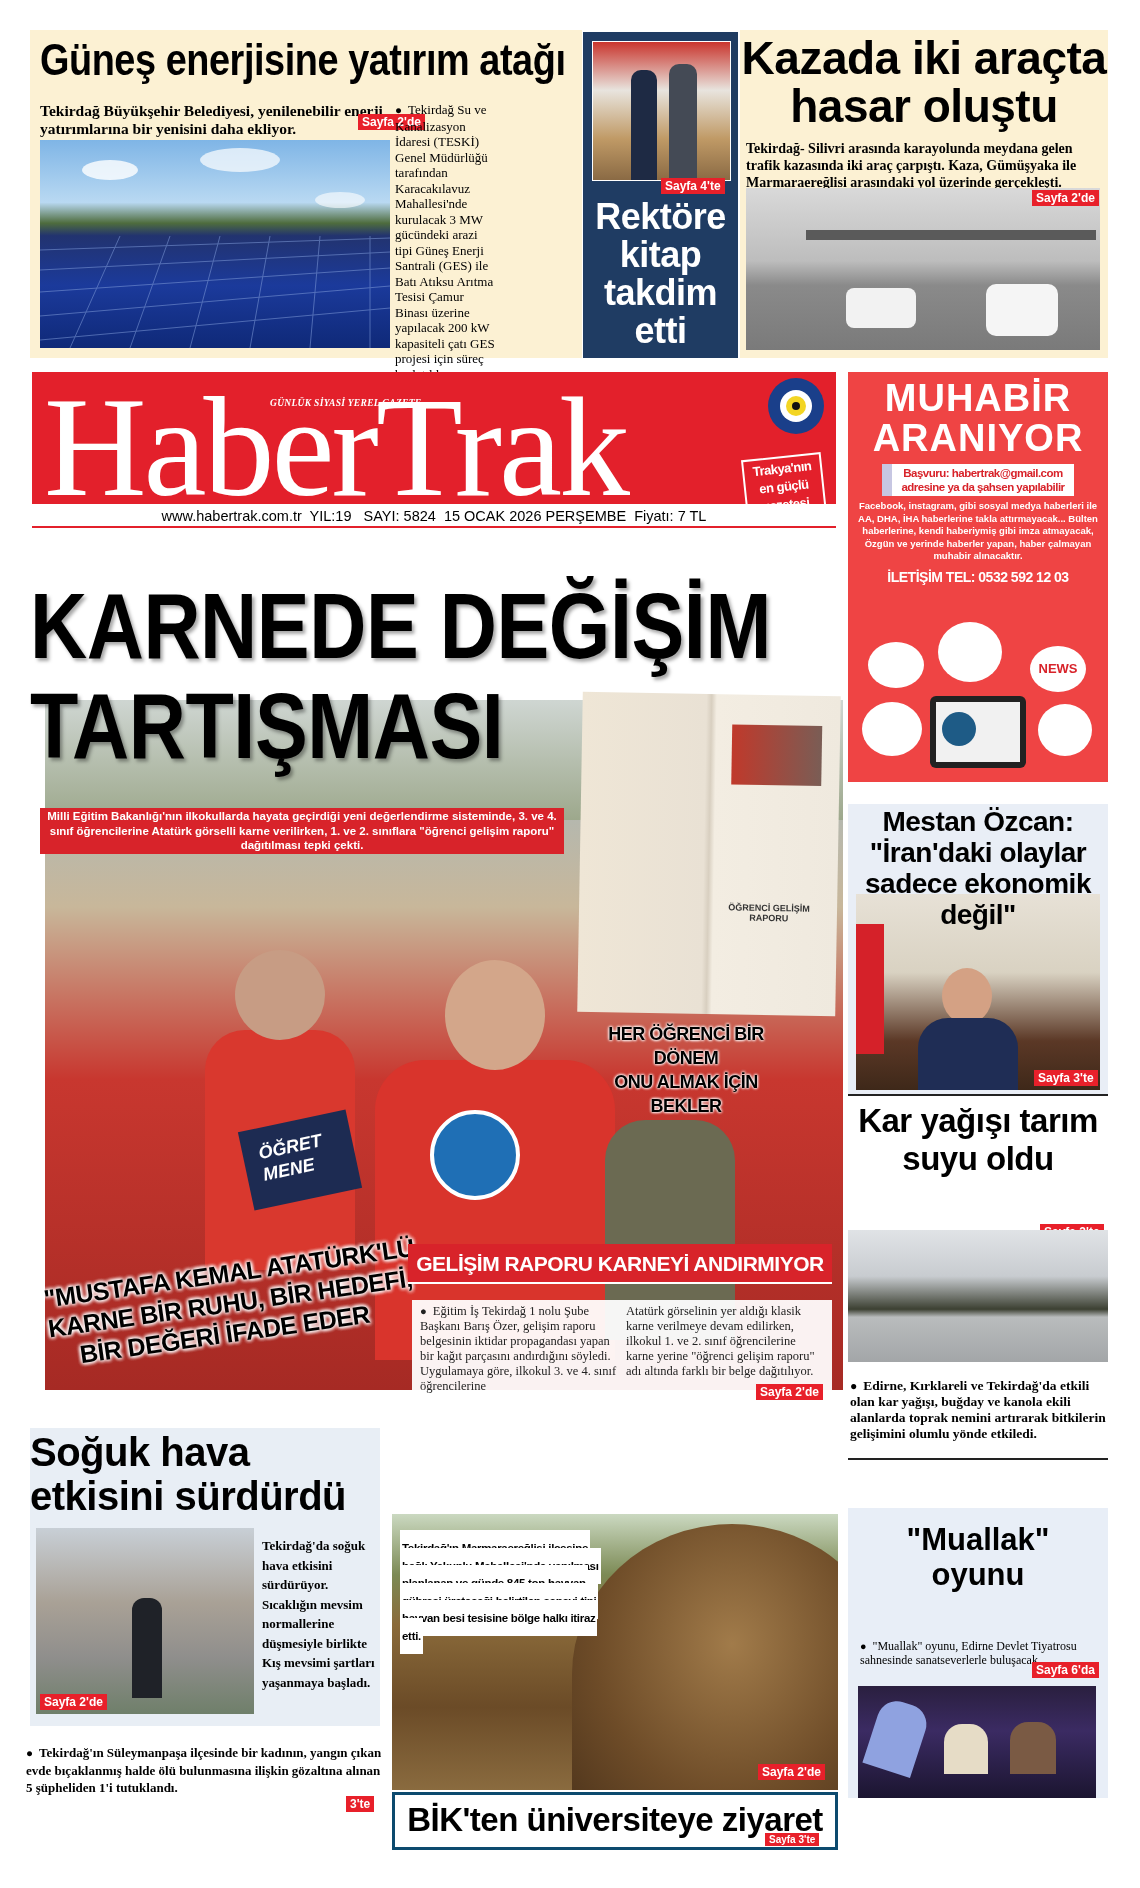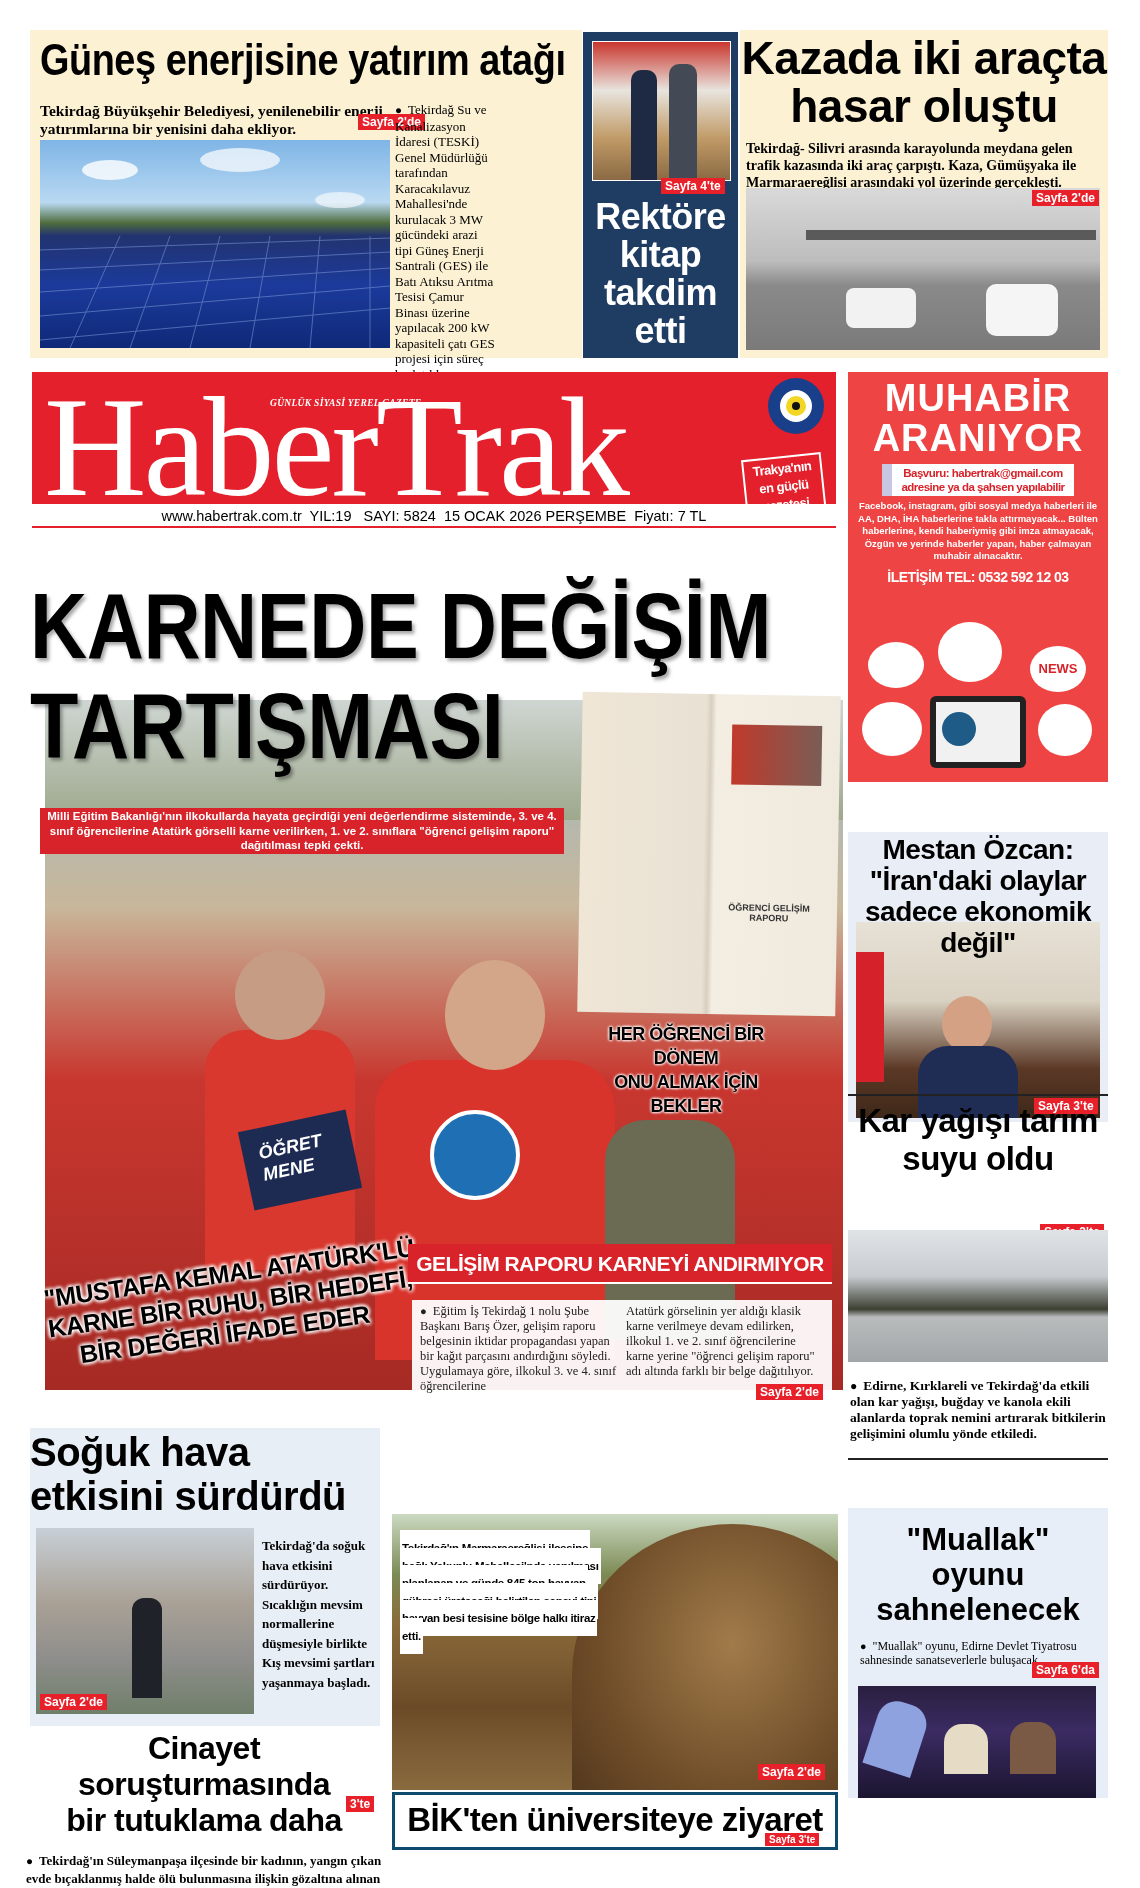--- a/index.html
+++ b/index.html
@@ -19,21 +19,21 @@
 
   
   #masthead { left: 32px; top: 372px; width: 804px; height: 156px; background: #e3202b; }
   #masthead-strip { left: 32px; top: 504px; width: 804px; height: 24px; background: #fff; border-bottom: 2px solid #e3202b; font-size: 14.5px; text-align: center; line-height: 24px; white-space: nowrap; }
   #logo-text { left: 44px; top: 376px; font-family: "Liberation Serif", serif; font-size: 142px; color: #fff; line-height: 1; letter-spacing: -3px; transform: scaleY(1.0); white-space: nowrap; }
 
   
   #ad { left: 848px; top: 372px; width: 260px; height: 410px; background: #ef4444; color: #fff; text-align: center; }
 
   
-  #mestan { left: 848px; top: 832px; width: 260px; height: 290px; background: #e9eef6; }
+  #mestan { left: 848px; top: 804px; width: 260px; height: 290px; background: #e9eef6; }
   #kar { left: 848px; top: 1096px; width: 260px; height: 398px; }
   #muallak { left: 848px; top: 1508px; width: 260px; height: 290px; background: #e8eef7; }
 
   
   #main-photo { left: 45px; top: 700px; width: 798px; height: 690px; background: linear-gradient(180deg,#9cb9c9 0%,#c8b79a 30%,#c8372f 55%,#a62a24 100%); }
   #soguk { left: 30px; top: 1428px; width: 350px; height: 298px; background: #e8eef5; }
   #gubre { left: 392px; top: 1428px; width: 446px; height: 362px; }
   #bik { left: 392px; top: 1792px; width: 446px; height: 58px; border: 3px solid #0c4a6e; }
 </style>
 </head>
@@ -210,21 +210,20 @@
   <div class="tag" style="left:192px;top:128px;">Sayfa 3'te</div>
   <div class="ph" style="left:0;top:134px;width:260px;height:132px;background:linear-gradient(180deg,#e0e3e6 0%,#c8ccd0 35%,#3c4032 60%,#b9bcbd 66%,#a3a6a8 100%);"></div>
   <div class="abs serif bullet" style="left:2px;top:274px;width:256px;font-size:13.5px;font-weight:700;line-height:16px;">Edirne, Kırklareli ve Tekirdağ'da etkili olan kar yağışı, buğday ve kanola ekili alanlarda toprak nemini artırarak bitkilerin gelişimini olumlu yönde etkiledi.</div>
   <div class="abs" style="left:0;top:362px;width:260px;height:2px;background:#222;"></div>
 </div>
 
 <div id="muallak" class="abs">
   <div class="abs" style="left:0;top:14px;width:260px;text-align:center;">
     <div style="font-weight:700;font-size:31px;line-height:35px;">"Muallak"</div>
     <div style="font-weight:700;font-size:31px;line-height:35px;">oyunu</div>
-    <div style="font-weight:700;font-size:31px;line-height:35px;">sahnelenecek</div>
   </div>
   <div class="abs serif bullet" style="left:12px;top:124px;width:240px;font-size:12px;line-height:13.5px;">"Muallak" oyunu, Edirne Devlet Tiyatrosu sahnesinde sanatseverlerle buluşacak.</div>
   <div class="tag" style="left:184px;top:154px;">Sayfa 6'da</div>
   <div class="ph" style="left:10px;top:178px;width:238px;height:112px;background:linear-gradient(180deg,#2a1f3f 0%,#3b2b63 40%,#1b1530 100%);">
     <div class="abs" style="left:14px;top:16px;width:50px;height:70px;background:#8fa2e0;border-radius:20px 20px 0 0;transform:rotate(18deg);"></div>
     <div class="abs" style="left:86px;top:38px;width:44px;height:50px;background:#e6dcc6;border-radius:18px 18px 0 0;"></div>
     <div class="abs" style="left:152px;top:36px;width:46px;height:52px;background:#7a5a44;border-radius:18px 18px 0 0;"></div>
   </div>
 </div>
 
@@ -234,24 +233,20 @@
     <div class="cond" style="font-size:40px;line-height:44px;transform:none;">etkisini sürdürdü</div>
   </div>
   <div class="ph" style="left:6px;top:100px;width:218px;height:186px;background:linear-gradient(180deg,#c8cfd6 0%,#a9a196 40%,#8f8e8c 70%,#6f7f6a 100%);">
     <div class="abs" style="left:96px;top:70px;width:30px;height:100px;background:#1f2228;border-radius:12px 12px 0 0;"></div>
   </div>
   <div class="tag" style="left:10px;top:266px;">Sayfa 2'de</div>
   <div class="abs serif" style="left:232px;top:100px;width:116px;font-size:13px;font-weight:700;line-height:19.5px;">Tekirdağ'da soğuk hava etkisini sürdürüyor. Sıcaklığın mevsim normallerine düşmesiyle birlikte Kış mevsimi şartları yaşanmaya başladı.</div>
 </div>
 
 <div class="abs" style="left:26px;top:1730px;width:356px;">
-  <div style="text-align:center;">
-    <div class="cond" style="font-size:32px;line-height:36px;transform:none;">Cinayet soruşturmasında</div>
-    <div class="cond" style="font-size:32px;line-height:36px;transform:none;">bir tutuklama daha</div>
-  </div>
   <div class="tag" style="left:320px;top:66px;">3'te</div>
   <div class="serif bullet" style="margin-top:14px;font-size:13px;font-weight:700;line-height:17px;">Tekirdağ'ın Süleymanpaşa ilçesinde bir kadının, yangın çıkan evde bıçaklanmış halde ölü bulunmasına ilişkin gözaltına alınan 5 şüpheliden 1'i tutuklandı.</div>
 </div>
 
 <div id="gubre" class="abs">
   <div class="ph" style="left:0;top:86px;width:446px;height:276px;background:linear-gradient(180deg,#cbd9c1 0%,#7c8a55 22%,#8a6a3a 40%,#6b4b27 70%,#8a6b3f 100%);">
     <div class="abs" style="left:180px;top:10px;width:320px;height:300px;border-radius:50% 50% 0 0;background:radial-gradient(ellipse at 50% 40%,#a17b4a 0%,#6e4c28 60%,#4c331b 100%);"></div>
   </div>
   <div class="abs" style="left:8px;top:112px;width:210px;font-size:11.5px;font-weight:700;line-height:17.5px;letter-spacing:-0.3px;">
     <span style="background:#fff;box-decoration-break:clone;-webkit-box-decoration-break:clone;padding:12px 2px;">Tekirdağ'ın Marmaraereğlisi ilçesine bağlı Yakuplu Mahallesi'nde yapılması planlanan ve günde 845 ton hayvan gübresi üreteceği belirtilen sanayi tipi hayvan besi tesisine bölge halkı itiraz etti.</span>

